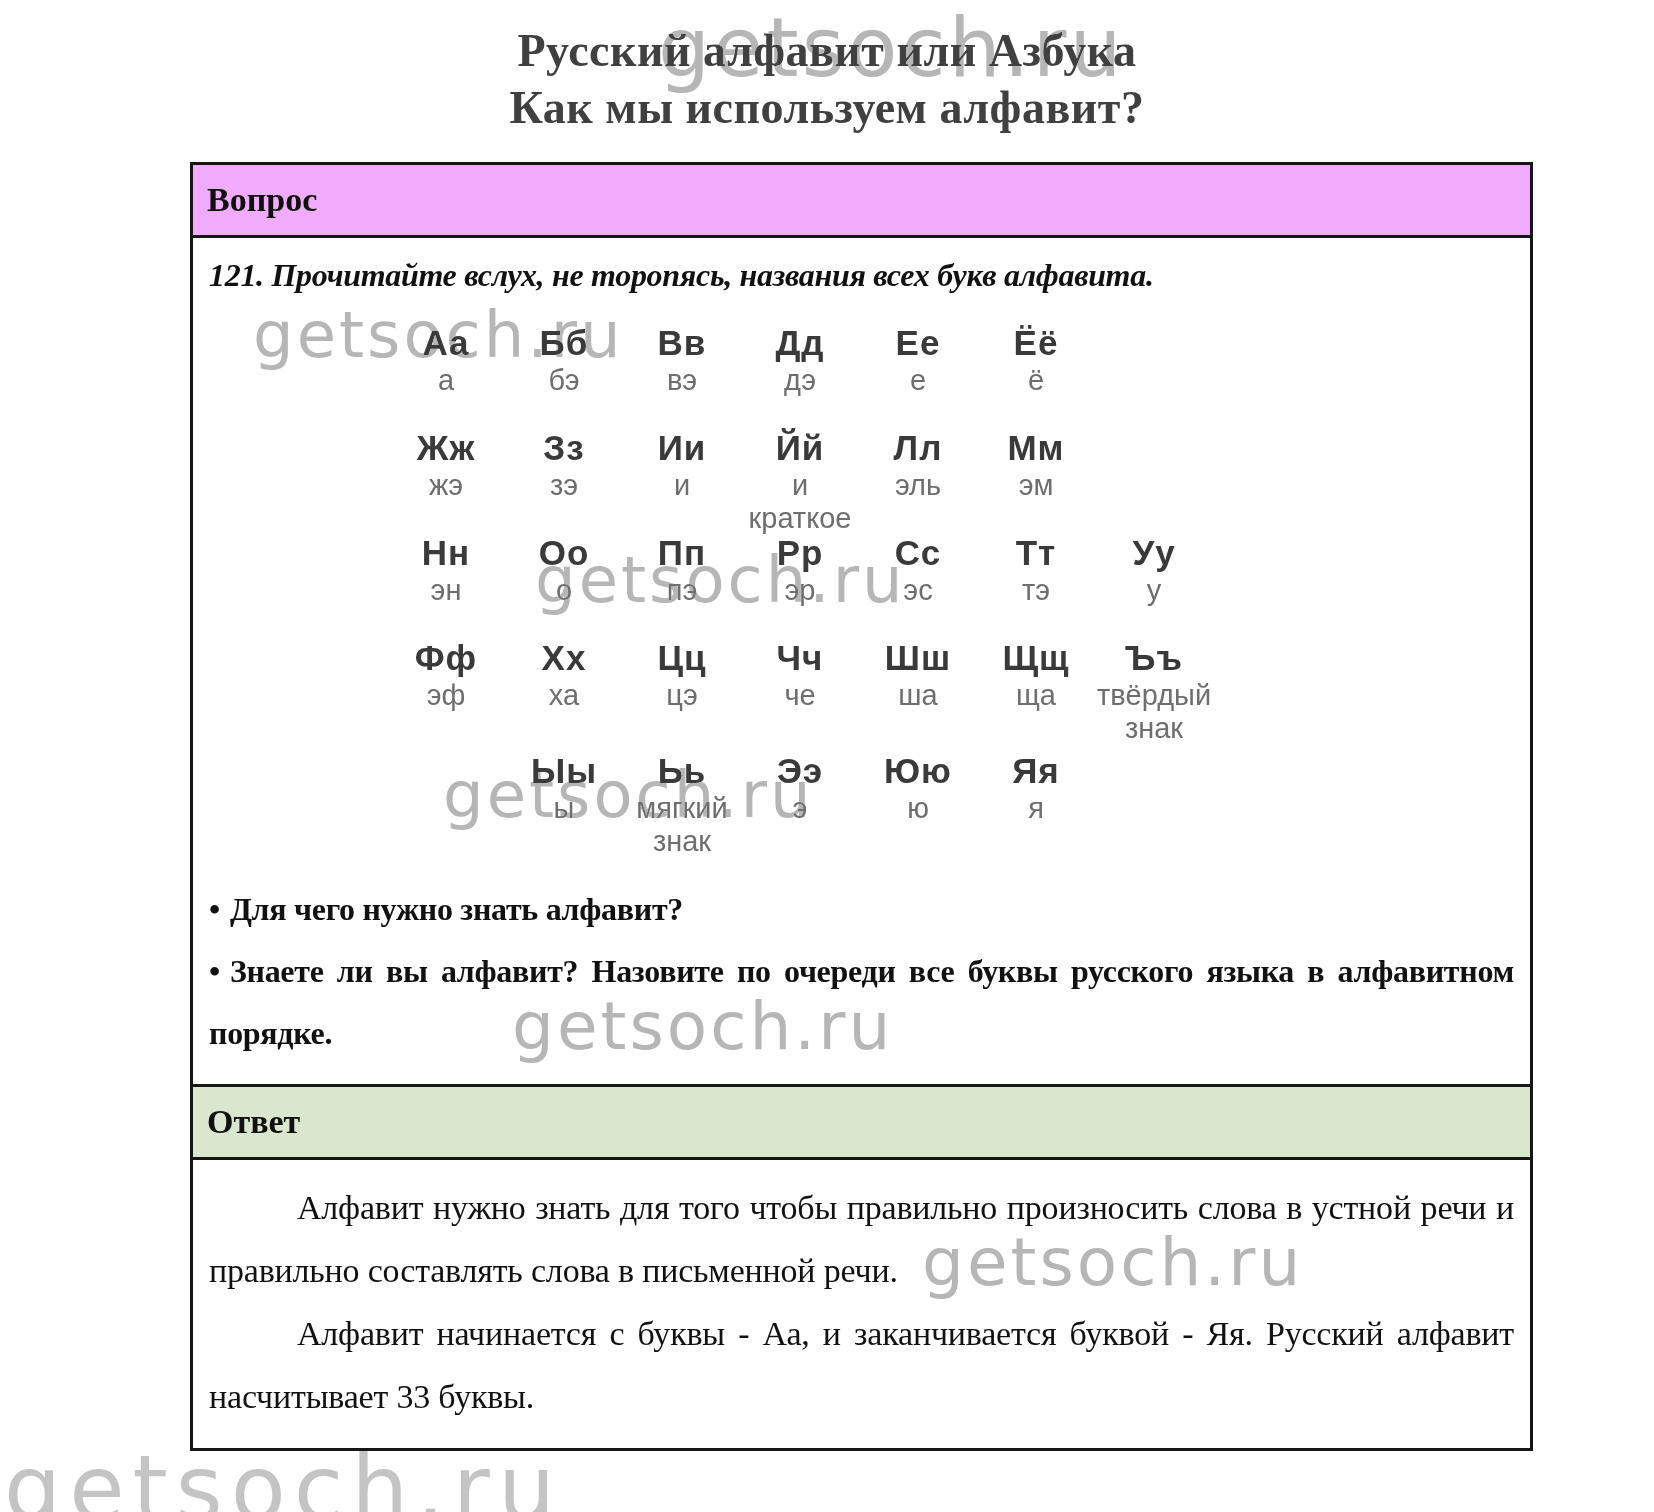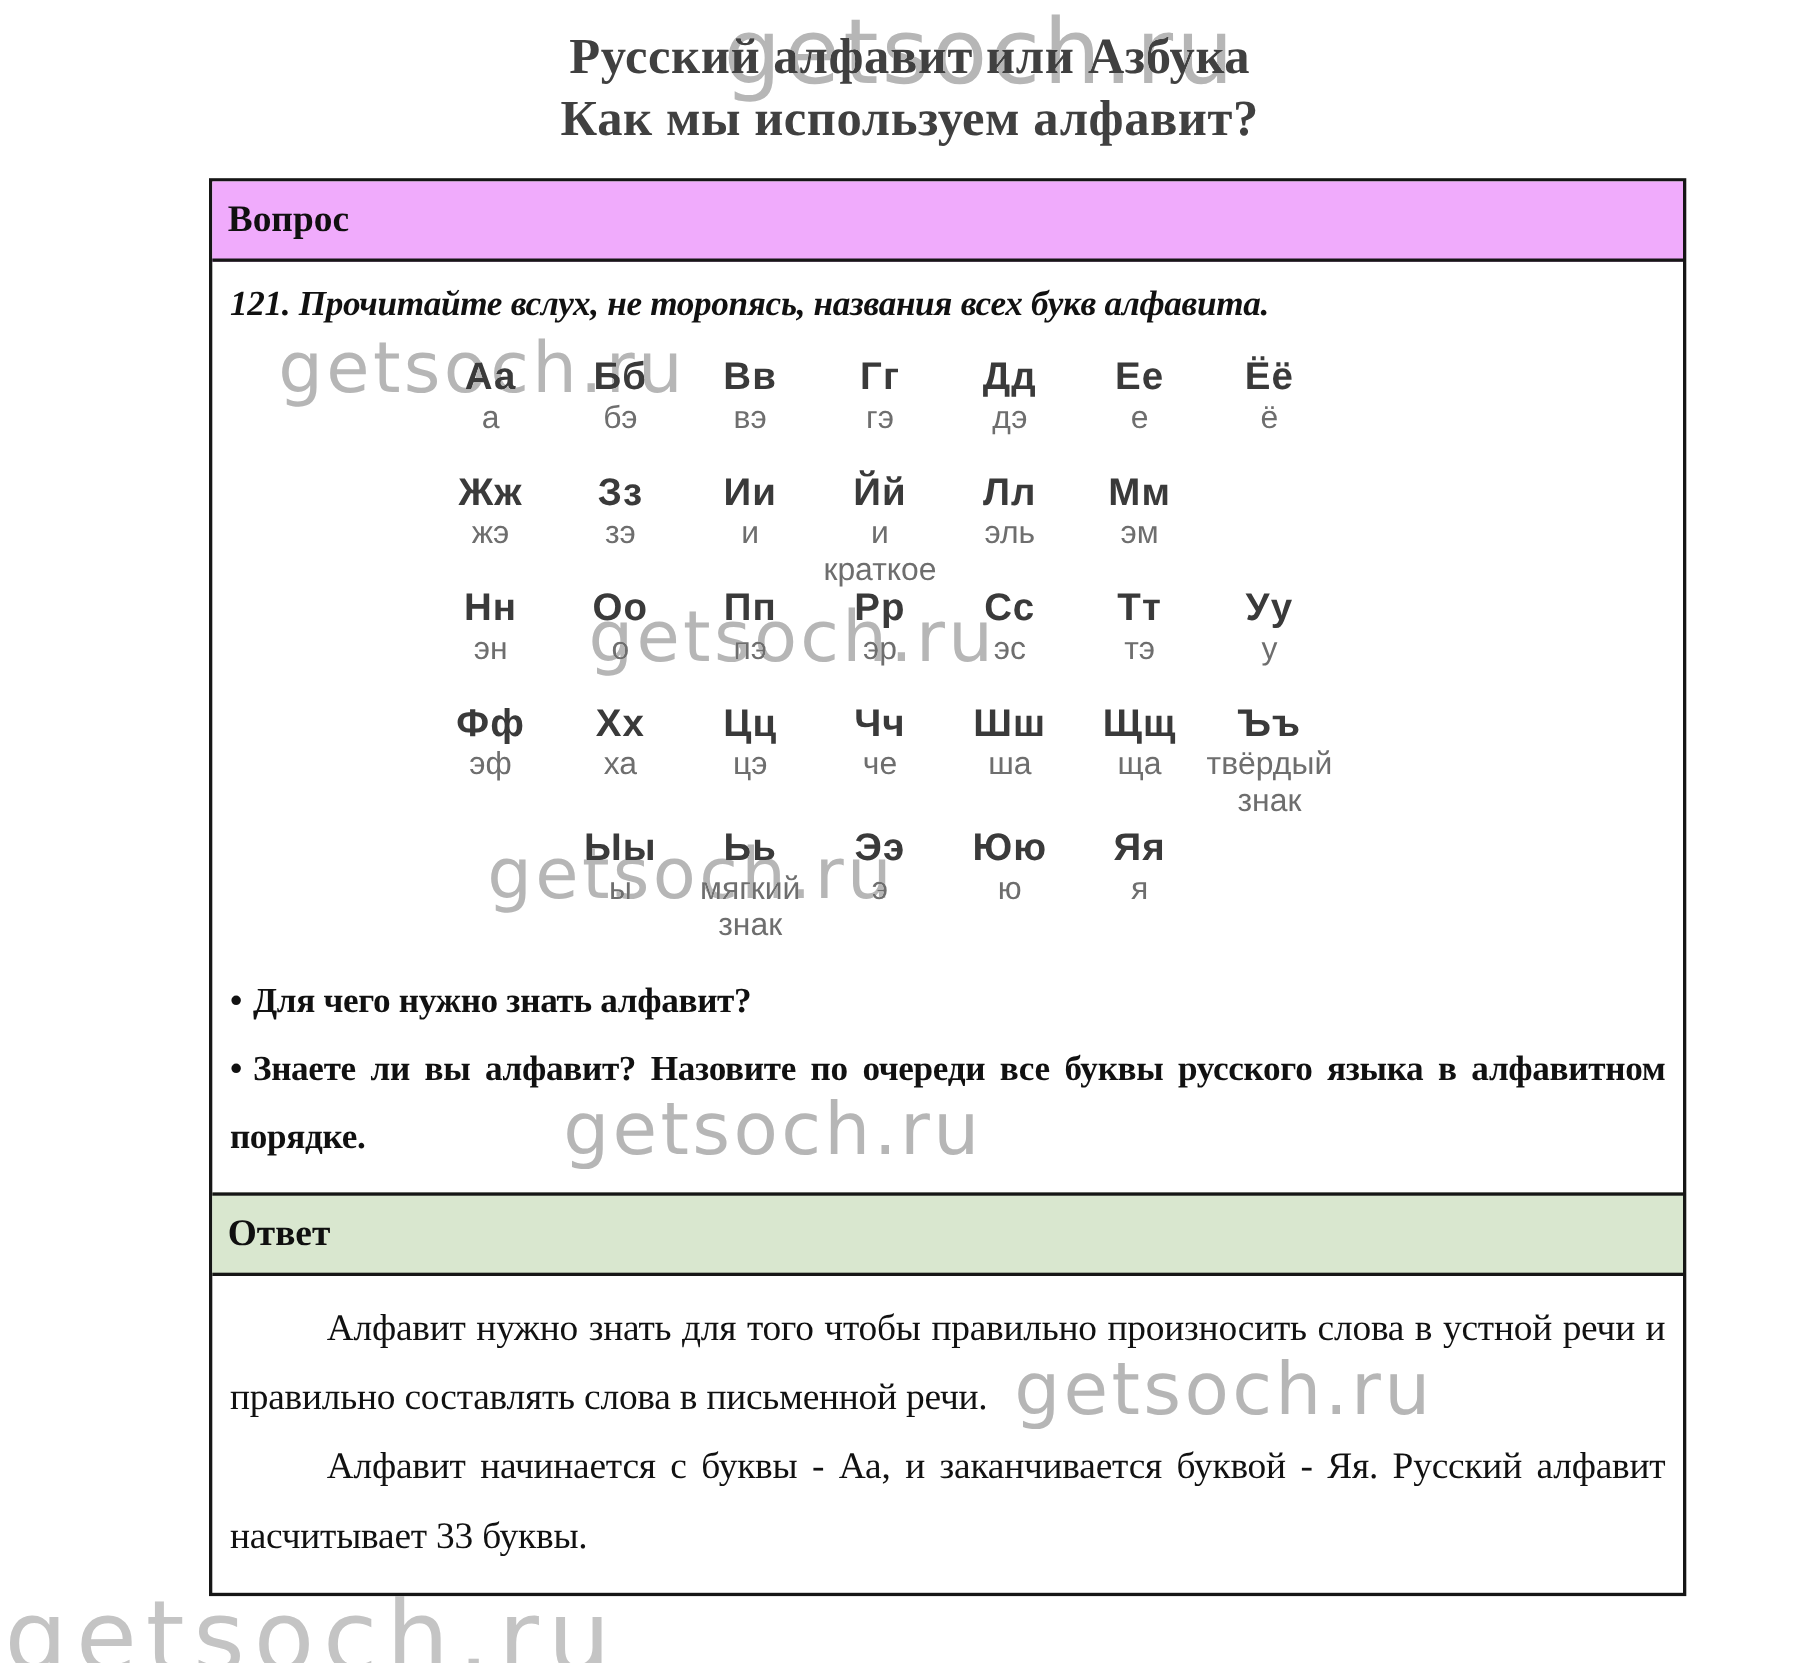--- a/index.html
+++ b/index.html
@@ -88,24 +88,20 @@
             </div>
           <div class="acell">
               <div class="alet">Бб</div>
               <div class="anam">бэ</div>
             </div>
           <div class="acell">
               <div class="alet">Вв</div>
               <div class="anam">вэ</div>
             </div>
           <div class="acell">
-              <div class="alet">Гг</div>
-              <div class="anam">гэ</div>
-            </div>
-          <div class="acell">
               <div class="alet">Дд</div>
               <div class="anam">дэ</div>
             </div>
           <div class="acell">
               <div class="alet">Ее</div>
               <div class="anam">е</div>
             </div>
           <div class="acell">
               <div class="alet">Ёё</div>
               <div class="anam">ё</div>

